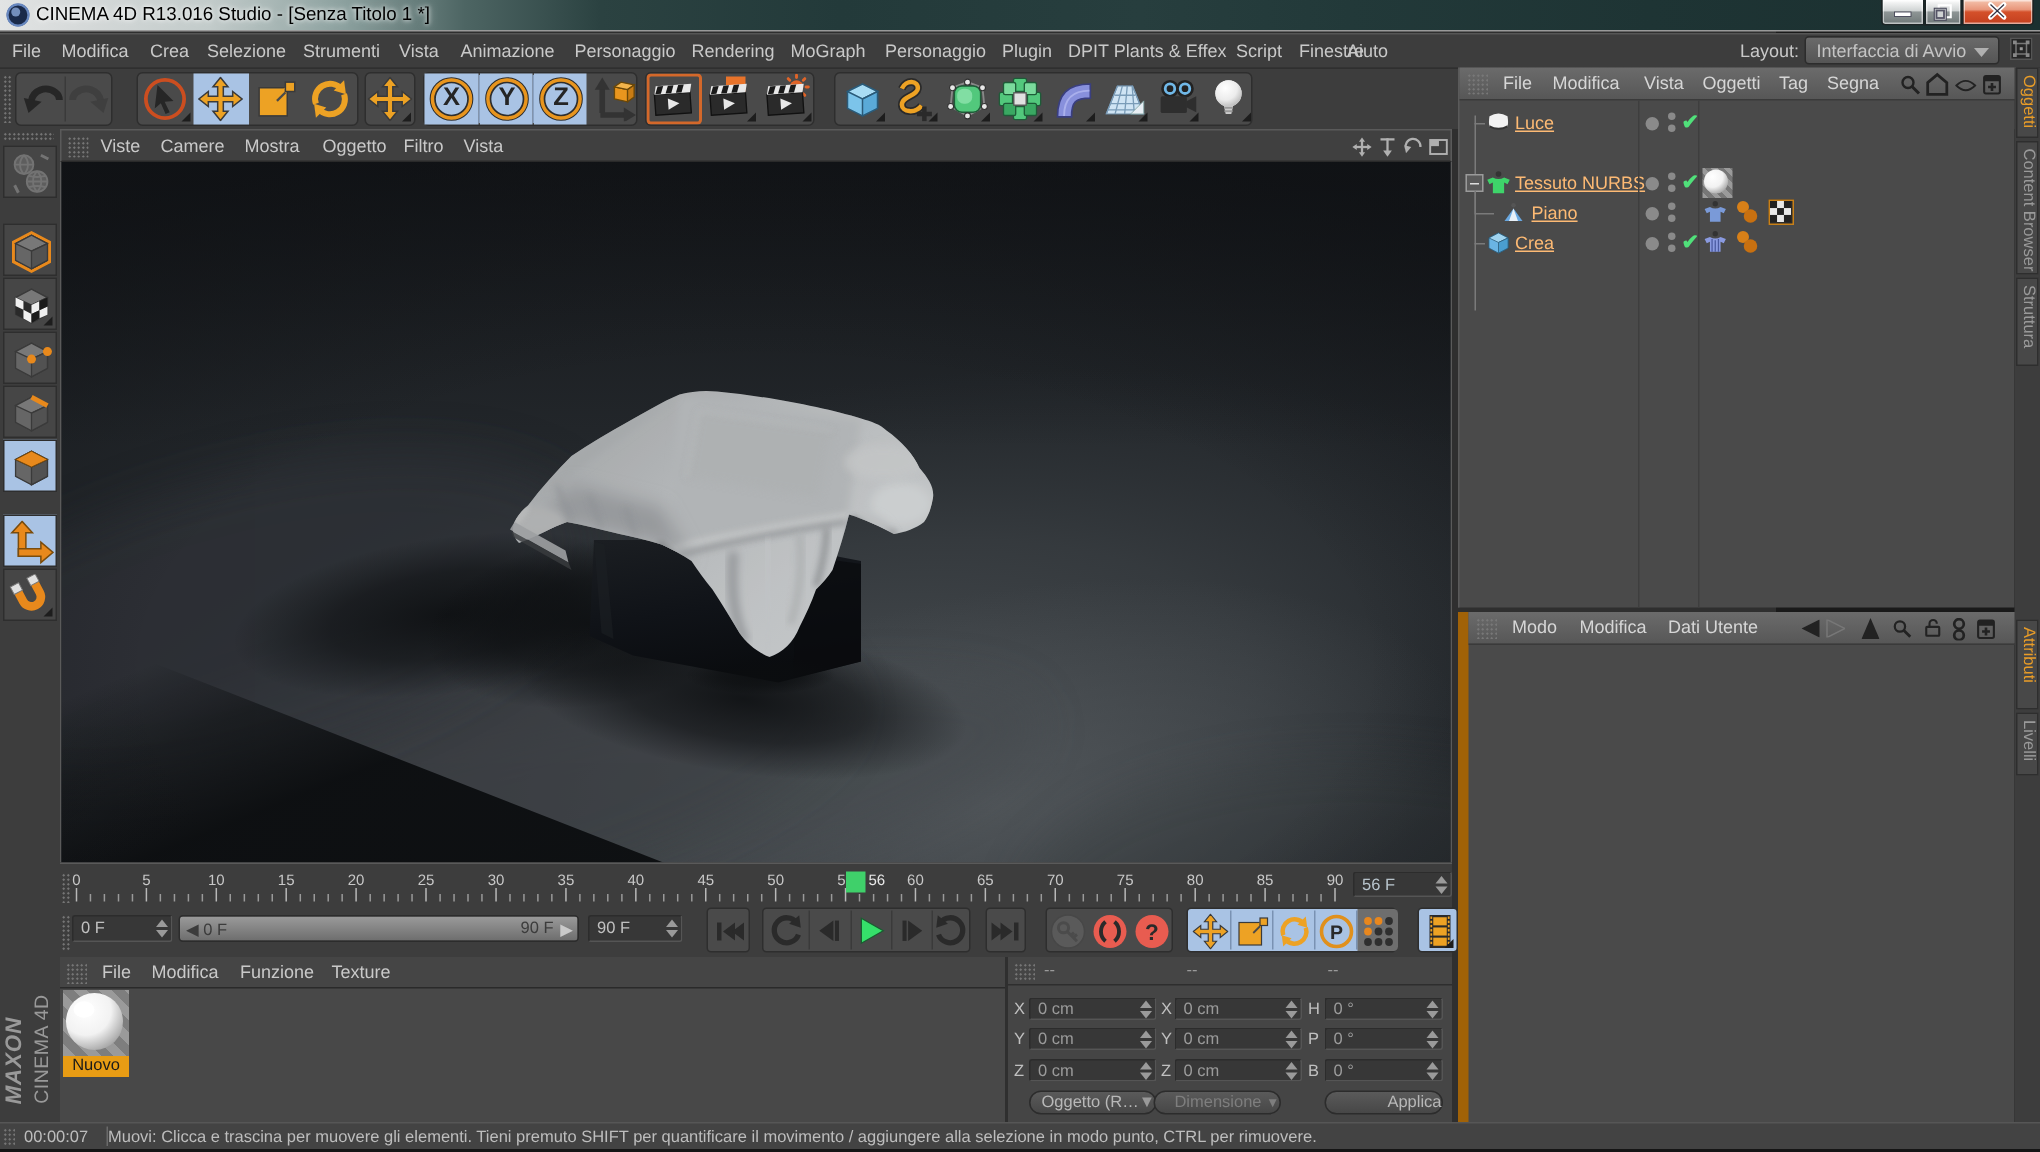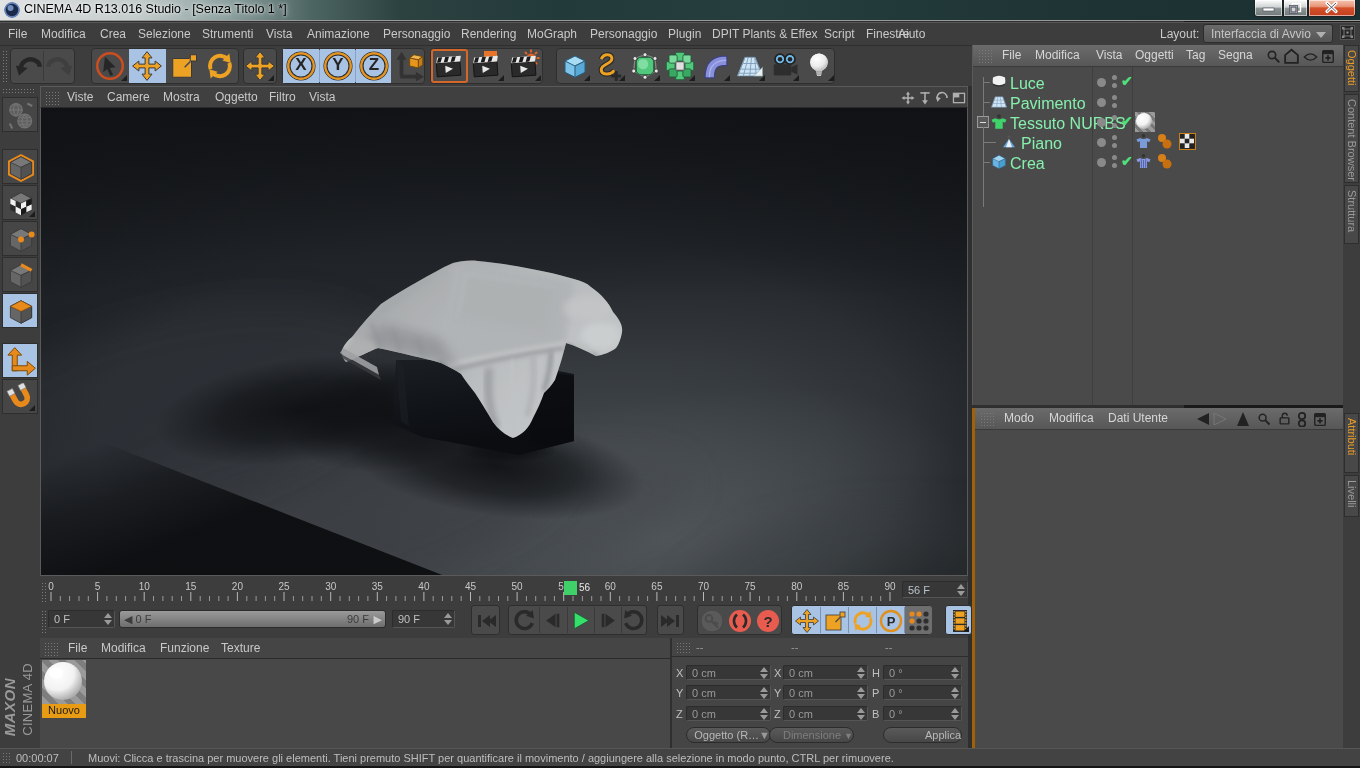--- a/index.html
+++ b/index.html
@@ -91,48 +91,48 @@
   .cbtn { position:absolute; height:16px; background:linear-gradient(#5a5a5a,#474747);
     border:1px solid #2c2c2c; border-radius:8px; color:#b8b8b8; font-size:11px;
     text-align:right; line-height:15px; }
 
   
   #ompanel { left:972px; top:45px; width:371px; height:360px; background:#4a4a4a; border-left:1px solid #5a5a5a; }
   #ommenu { position:absolute; left:0; top:0; width:371px; height:22px;
     background:linear-gradient(#6b6b6b,#575757); border-bottom:1px solid #3a3a3a;
     color:#d6d6d6; font-size:12px; }
   #ommenu .mi { position:absolute; top:3px; }
-  #ampanel { left:972px; top:408px; width:371px; height:340px; background:#4a4a4a; border-left:3px solid #a16207; }
+  #ampanel { left:972px; top:408px; width:371px; height:340px; background:#4a4a4a; border-left:7px solid #a16207; }
   #ammenu { position:absolute; left:0; top:0; width:371px; height:22px;
     background:linear-gradient(#6b6b6b,#575757); border-bottom:1px solid #3a3a3a;
     color:#d6d6d6; font-size:12px; }
   #ammenu .mi { position:absolute; top:3px; }
   #tabstrip { left:1343px; top:45px; width:17px; height:703px; background:#3d3d3d; }
   .vtab { position:absolute; left:1px; width:15px; background:#484848; border:1px solid #2e2e2e; }
   .vtab span { position:absolute; left:1px; top:4px; writing-mode:vertical-rl;
     font-size:11px; color:#9a9a9a; white-space:nowrap; }
   .vtab.on span { color:#e89c28; }
 
   
   #statusbar { left:0; top:748px; width:1360px; height:18px; background:#434343;
     border-top:1px solid #565656; color:#bdbdbd; font-size:11px; }
   #statusbar .t1 { position:absolute; left:16px; top:3px; }
-  #statusbar .t2 { position:absolute; left:88px; top:3px; }
+  #statusbar .t2 { position:absolute; left:72px; top:3px; }
   #botedge { left:0; top:766px; width:1360px; height:2px; background:#151515; }
 
   .dots { background-image:radial-gradient(#7a7a7a 30%, transparent 32%);
     background-size:3px 3px; }
   .vline { position:absolute; width:1px; background:#3a3a3a; }
   .spin { position:absolute; right:2px; top:50%; margin-top:-6px; width:9px; height:12px; }
   .spin::before { content:""; position:absolute; left:1px; top:0; border-left:4px solid transparent;
     border-right:4px solid transparent; border-bottom:5px solid #9a9a9a; }
   .spin::after { content:""; position:absolute; left:1px; bottom:0; border-left:4px solid transparent;
     border-right:4px solid transparent; border-top:5px solid #9a9a9a; }
   .omrow { position:absolute; left:0; width:371px; height:20px; }
-  .omrow .nm { position:absolute; left:37px; top:3px; font-size:16px; color:#86efac; }
+  .omrow .nm { position:absolute; left:37px; top:3px; font-size:12px; color:#fdba74;text-decoration:underline; }
   .omrow svg.oic { position:absolute; left:17px; top:1px; }
   .treeline { position:absolute; background:#7a7a7a; }
   .dot1 { position:absolute; left:124px; top:6px; width:9px; height:9px; border-radius:50%; background:#8a8a8a; }
   .dot2 { position:absolute; left:139px; top:3px; width:5px; height:5px; border-radius:50%; background:#8a8a8a; }
   .dot3 { position:absolute; left:139px; top:11px; width:5px; height:5px; border-radius:50%; background:#8a8a8a; }
   .chk { position:absolute; left:148px; top:1px; font-size:14px; font-weight:bold; color:#50e07a; }
 </style>
 </head>
 <body>
 <svg width="0" height="0" style="position:absolute">
@@ -1070,31 +1070,20 @@
       <svg class="oic" width="18" height="18" viewBox="0 0 24 24">
           <path d="M4 6 Q12 1 20 6 Q21 12 20 15 Q12 19 4 15 Q3 12 4 6 Z" fill="#f2f2f2"></path>
           <path d="M4 14 Q12 18.5 20 14 L20 16 Q12 20 4 16 Z" fill="#333"></path>
         </svg>
       <span class="nm">Luce</span>
       <div class="dot1"></div>
         <div class="dot2"></div>
         <div class="dot3"></div>
         <span class="chk">✔</span>
     </div>
-    <div class="omrow" style="top:47px">
-      <div class="treeline" style="left:10px;top:10px;width:7px;height:1px"></div>
-      <svg class="oic" width="18" height="18" viewBox="0 0 24 24">
-          <polygon points="2,19 7,5 17,5 22,19" fill="#cfe4f4" stroke="#6a87a0" stroke-width=".6"></polygon>
-          <path d="M2 19 L7 5 M8.7 19 L10.3 5 M15.3 19 L13.7 5 M22 19 L17 5 M4 14 h16 M5.8 9.5 h12.4" stroke="#7a9cb8" stroke-width=".7" fill="none"></path>
-        </svg>
-      <span class="nm">Pavimento</span>
-      <div class="dot1"></div>
-        <div class="dot2"></div>
-        <div class="dot3"></div>
-    </div>
     <div class="omrow" style="top:67px">
       <div class="abs" style="left:4px;top:4px;width:12px;height:12px;background:#5a5a5a;border:1px solid #9a9a9a">
         <div class="abs" style="left:2px;top:4.5px;width:6px;height:1.5px;background:#ddd"></div>
         </div>
       <svg class="oic" width="18" height="18" viewBox="0 0 24 24">
           <circle cx="12" cy="4" r="2.5" fill="#333"></circle>
           <path d="M7 7 L2 9 L4 13 L7 11.5 L7 21 L17 21 L17 11.5 L20 13 L22 9 L17 7 Q12 10 7 7 Z" fill="#3ed46a"></path>
         </svg>
       <span class="nm">Tessuto NURBS</span>
       <div class="dot1"></div>

